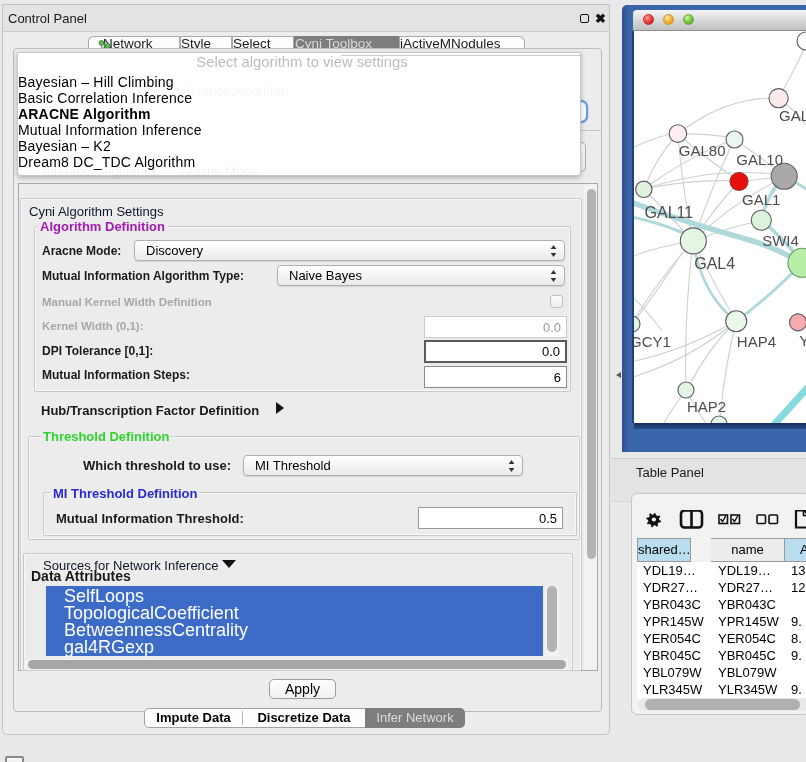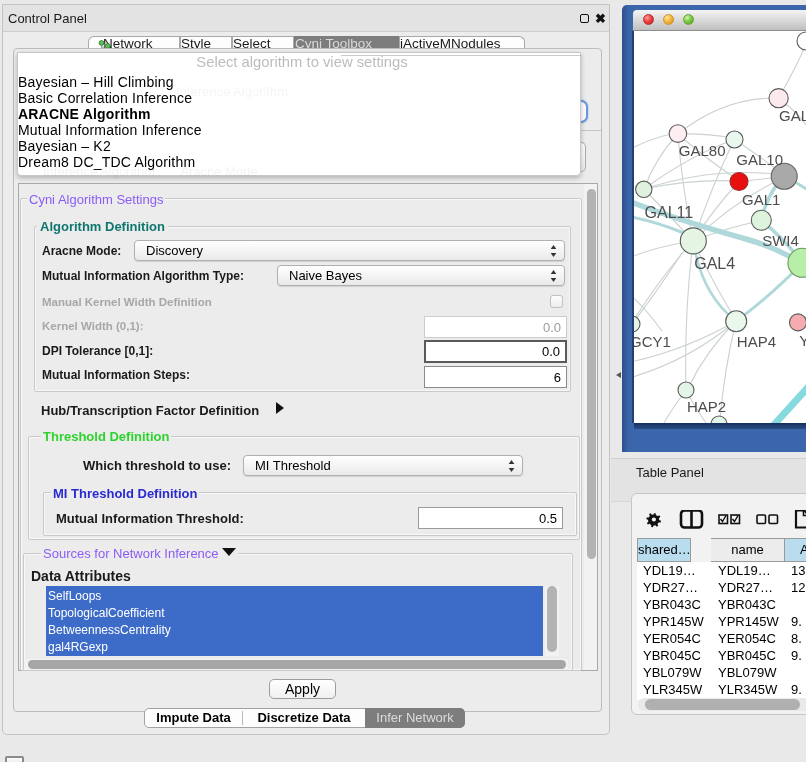--- a/index.html
+++ b/index.html
@@ -20,21 +20,21 @@
 
 #cp-pane { left:13px; top:48px; width:589px; height:664px; border:1px solid #bcbcbc; border-radius:4px; background:#ececec; }
 
 #popup { left:17px; top:52px; width:564px; height:124px; background:#fff; border:1px solid #c7c7c7; border-radius:0 0 4px 4px; box-shadow:0 2px 5px rgba(0,0,0,0.25); font-size:14px; }
 #popup .hd { position:absolute; left:3px; top:1px; width:100%; text-align:center; color:#bcbcbc; font-size:14.8px; }
 #popup .it { position:absolute; left:0px; color:#000; letter-spacing:0.2px; }
 
 #scrollpane { border:1px solid #a9a9a9; background:#ececec; }
 .vsb-track { background:#f2f2f2; }
 .thumb { background:#b3b3b3; border-radius:5px; }
-.grouplab { font-size:13px; color:#8b5cf6; background:#ececec; padding:0 2px; }
+.grouplab { font-size:13px; color:#0f172a; background:#ececec; padding:0 2px;margin-top:12px; }
 .gbox { border:1px solid #c9c9c9; border-radius:2px; box-shadow:inset 0 0 0 1px #f8f8f8; }
 .blab { font-weight:bold; font-size:12px; color:#1a1a1a; }
 .glab { font-weight:bold; font-size:11.5px; color:#a7a7a7; }
 .combo { background:linear-gradient(#ffffff,#f2f2f2 60%,#e9e9e9); border:1px solid #b0b0b0; border-radius:4px; font-size:13px; color:#000; box-shadow:0 1px 1px rgba(0,0,0,0.12); }
 .combo .cv { position:absolute; left:11px; top:2px; }
 .spin { position:absolute; right:7px; top:3px; width:7px; height:14px; }
 .field { background:#fff; border:1px solid #b9b9b9; font-size:13px; color:#000; text-align:right; padding-right:5px; }
 .light { position:absolute; width:11px; height:11px; border-radius:50%; }
 </style>
 </head>
@@ -64,21 +64,21 @@
 
   <div class="abs" id="scrollpane" style="left:18px; top:183px; width:580px; height:488px;"></div>
 
   <div class="abs vsb-track" style="left:584px; top:184px; width:13px; height:486px;"></div>
   <div class="abs thumb" style="left:587px; top:189px; width:9px; height:370px;"></div>
 
   <div class="abs gbox" style="left:20px; top:198px; width:562px; height:473px;"></div>
   <div class="abs grouplab" style="left:27px; top:192px;">Cyni Algorithm Settings</div>
 
   <div class="abs gbox" style="left:34px; top:226px; width:537px; height:166px;"></div>
-  <div class="abs blab" style="left:37px; top:219px; color:#0f766e; background:#ececec; padding:0 3px; font-size:13px;">Algorithm Definition</div>
+  <div class="abs blab" style="left:37px; top:219px; color:#a21caf; background:#ececec; padding:0 3px; font-size:13px;">Algorithm Definition</div>
   <div class="abs blab" style="left:42px; top:244px;">Aracne Mode:</div>
   <div class="abs blab" style="left:42px; top:269px;">Mutual Information Algorithm Type:</div>
   <div class="abs combo" style="left:134px; top:240px; width:431px; height:21px;">
       <span class="cv">Discovery</span>
       <svg class="spin" viewBox="0 0 7 14">
         <path d="M0.7 5 L3.5 1 L6.3 5 Z" fill="#333"></path>
         <path d="M0.7 9 L3.5 13 L6.3 9 Z" fill="#333"></path>
       </svg>
     </div>
   <div class="abs combo" style="left:277px; top:265px; width:288px; height:21px;">
@@ -112,21 +112,21 @@
     </div>
   <div class="abs gbox" style="left:43px; top:492px; width:534px; height:44px;"></div>
   <div class="abs blab" style="left:51px; top:486px; color:#2a2ad2; background:#ececec; padding:0 2px; font-size:13px;">MI Threshold Definition</div>
   <div class="abs blab" style="left:56px; top:511px; font-size:13px;">Mutual Information Threshold:</div>
   <div class="abs field" style="left:418px; top:507px; width:145px; height:22px; border-color:#9a9a9a; line-height:21px;">0.5</div>
 
   <div class="abs gbox" style="left:23px; top:553px; width:550px; height:118px;"></div>
   <div class="abs grouplab" style="left:41px; top:546px;">Sources for Network Inference <span style="display:inline-block; vertical-align:2px; width:0; height:0; border-top:8px solid #111; border-left:7px solid transparent; border-right:7px solid transparent;"></span></div>
   <div class="abs blab" style="left:31px; top:568px; font-size:14px;">Data Attributes</div>
   <div class="abs" style="left:46px; top:586px; width:497px; height:70px; background:#3d6cc8; color:#fff; font-size:13px;">
-    <div style="padding-left:2px; line-height:17px; padding-top:2px; font-size:12px;">SelfLoops<br>TopologicalCoefficient<br>BetweennessCentrality<br>gal4RGexp</div>
+    <div style="padding-left:18px; line-height:17px; padding-top:2px; font-size:18px;">SelfLoops<br>TopologicalCoefficient<br>BetweennessCentrality<br>gal4RGexp</div>
   </div>
   <div class="abs vsb-track" style="left:545px; top:586px; width:14px; height:70px;"></div>
   <div class="abs thumb" style="left:547px; top:586px; width:10px; height:66px;"></div>
   <div class="abs vsb-track" style="left:24px; top:659px; width:544px; height:11px;"></div>
   <div class="abs thumb" style="left:28px; top:660px; width:538px; height:9px; background:#a6a6a6;"></div>
 
   <div class="abs" style="left:269px; top:679px; width:67px; height:20px; background:linear-gradient(#ffffff,#f0f0f0); border:1px solid #9d9d9d; border-radius:5px; text-align:center; font-size:14px; line-height:19px;">Apply</div>
 
   <div class="abs" style="left:144px; top:708px; width:320px; height:20px; border:1px solid #a2a2a2; border-radius:5px; background:#fdfdfd; font-size:13px;">
     <div class="abs" style="left:0; top:0; width:97px; height:18px; text-align:center; line-height:18px; font-weight:bold;">Impute Data</div>

